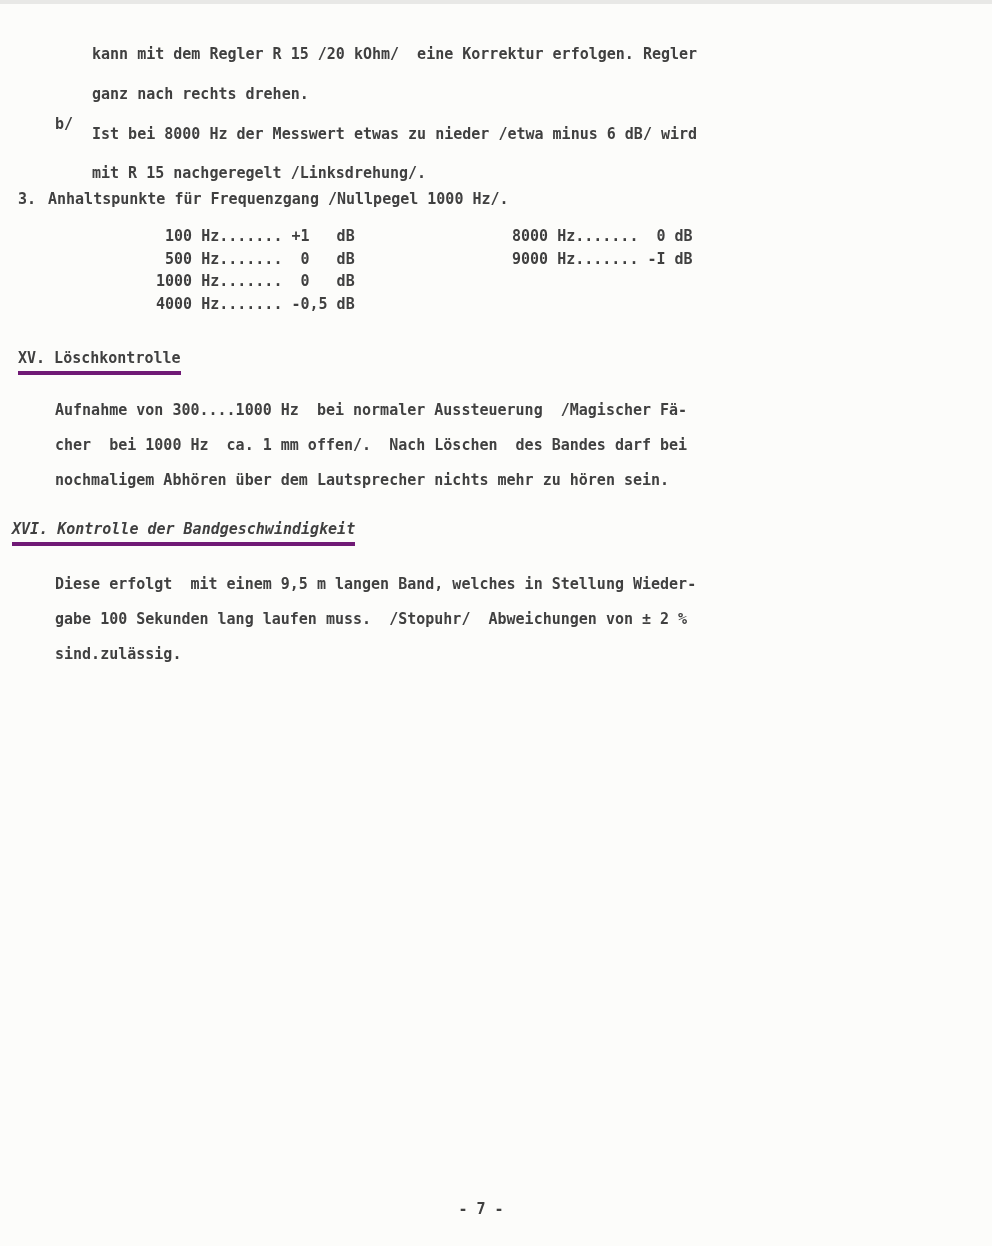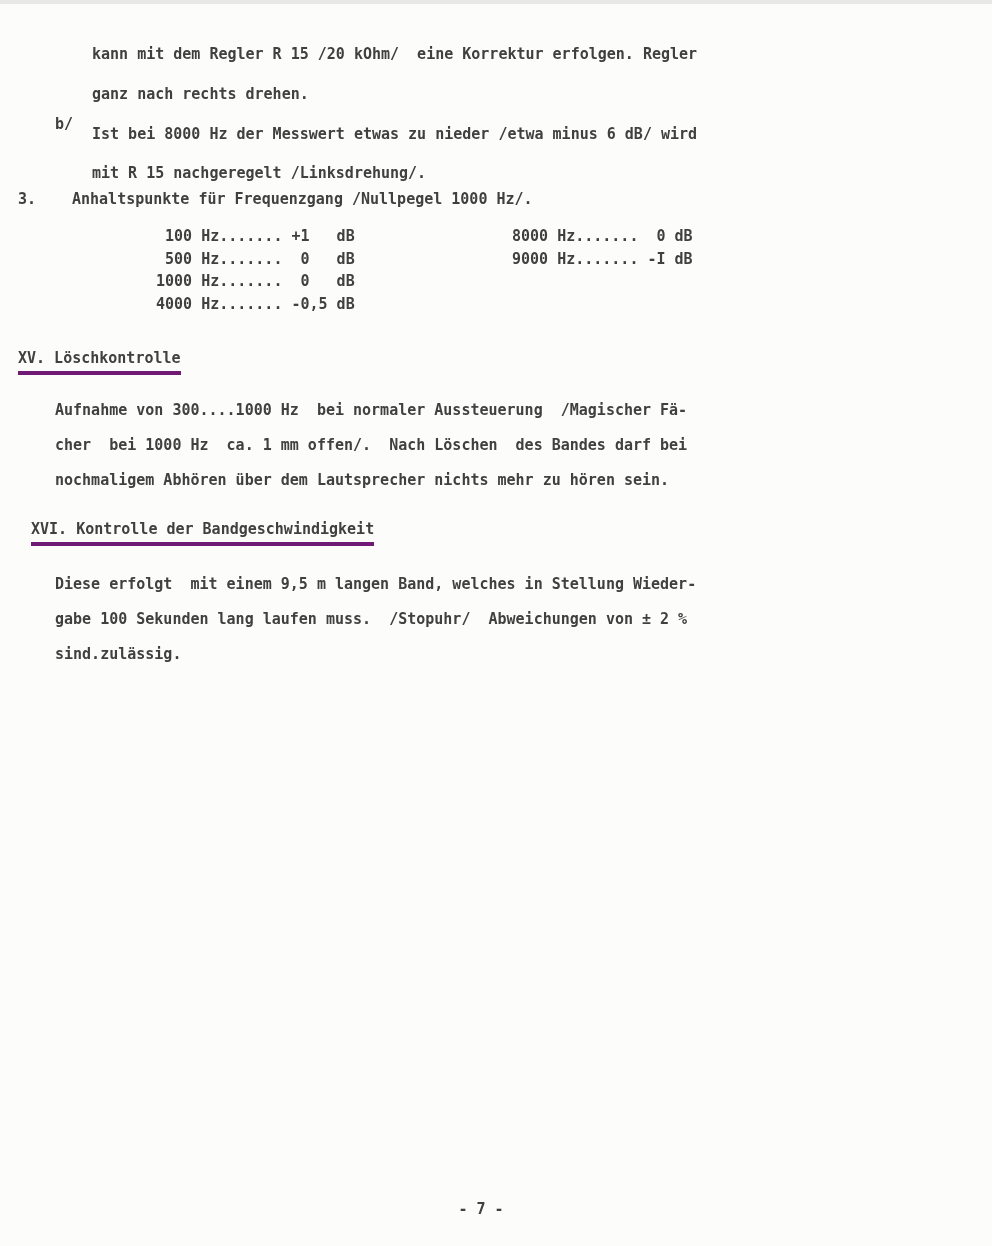--- a/index.html
+++ b/index.html
@@ -17,34 +17,34 @@
   }
   .abs { position: absolute; }
   .line { white-space: pre; }
   
   .continuation { left: 92px; top: 30px; line-height: 40px; }
   
   .item-b-marker { left: 55px; top: 111px; }
   .item-b-lines { left: 92px; top: 111px; line-height: 39px; }
   
   .item-3-marker { left: 18px; top: 186px; }
-  .item-3-title  { left: 72px; top: 186px; }
+  .item-3-title  { left: 48px; top: 186px; }
   
   .freq-left  { left: 156px; top: 221px; line-height: 22.5px; }
   .freq-right { left: 512px; top: 221px; line-height: 22.5px; text-align: center; }
   
   .heading {
     display: inline-block;
     border-bottom: 4px solid #701a75;
     padding-bottom: 4px;
     white-space: pre;
   }
   .xv-heading  { left: 18px; top: 345px; }
   .xv-body     { left: 55px; top: 389px; line-height: 35px; }
-  .xvi-heading { left: 31px; top: 516px; }
+  .xvi-heading { left: 12px; top: 516px; font-style: italic; }
   .xvi-body    { left: 55px; top: 563px; line-height: 35px; }
   
   .page-number {
     left: 0; top: 1196px; width: 962px;
     text-align: center; white-space: pre;
   }
 </style>
 </head>
 <body>
 

